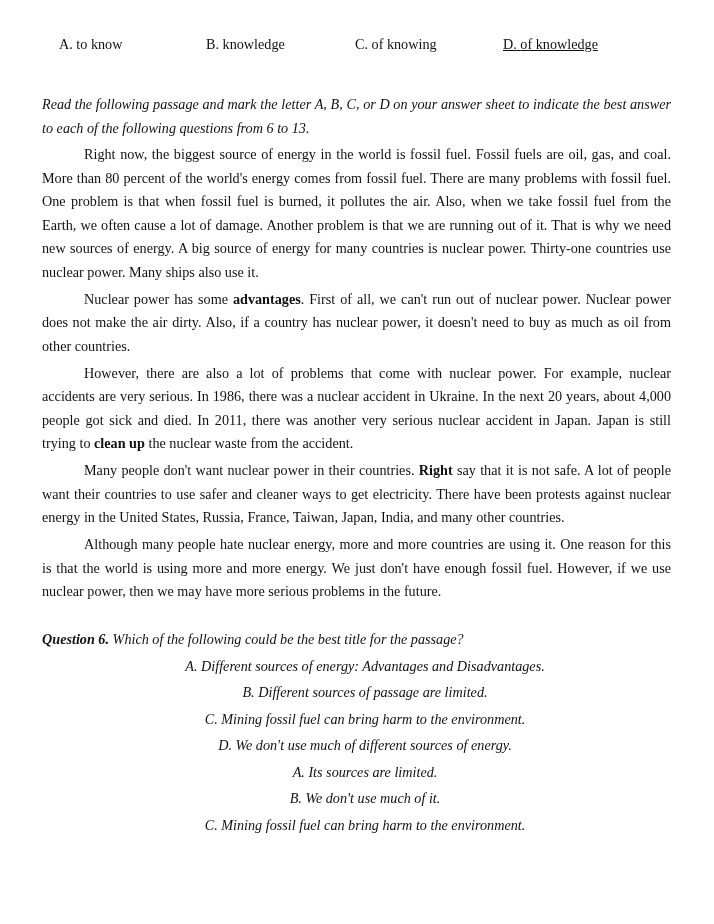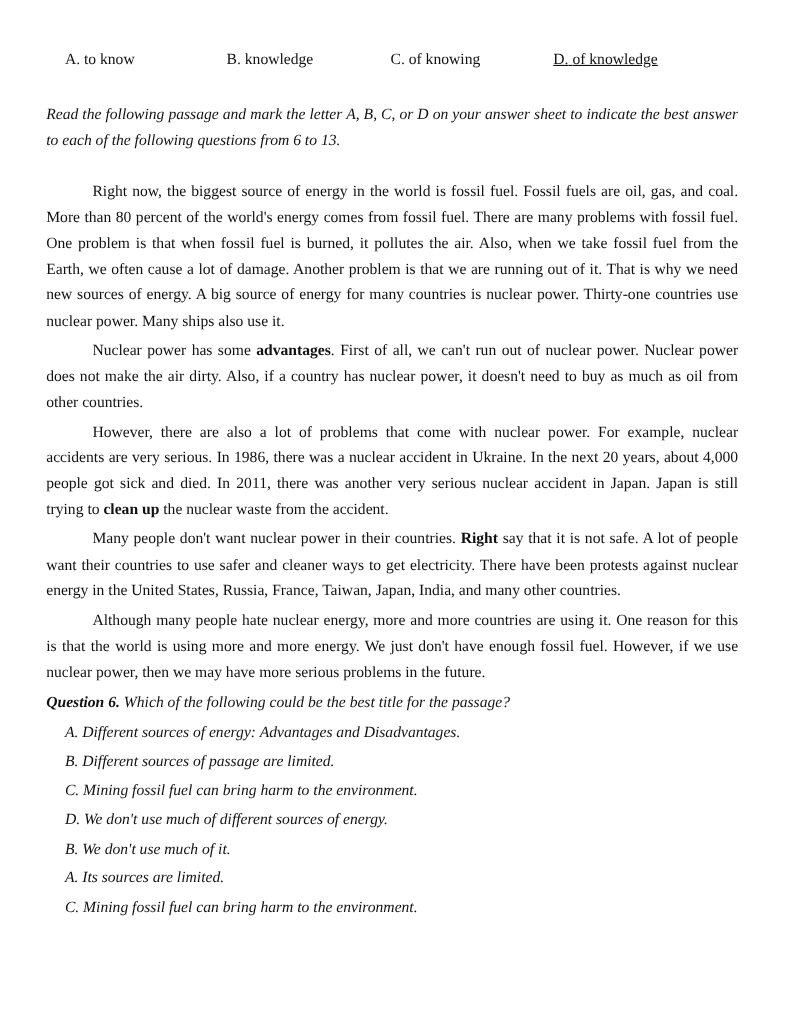--- a/index.html
+++ b/index.html
@@ -2,38 +2,38 @@
 <html><head>
 <meta charset="utf-8">
 <style>
   html, body { margin: 0; padding: 0; background: #ffffff; }
   body {
     width: 714px; height: 924px; position: relative; overflow: hidden;
     font-family: "Liberation Serif", serif; color: #111111;
     font-size: 14.2px;
   }
   .page { position: absolute; left: 42px; top: 0; width: 629px; }
-  .options-row { position: absolute; top: 46px; left: 0; width: 629px; height: 20px; }
+  .options-row { position: absolute; top: 36px; left: 0; width: 629px; height: 20px; }
   .options-row .opt { position: absolute; top: 0; white-space: nowrap; }
   .opt-a { left: 17px; } .opt-b { left: 164px; } .opt-c { left: 313px; } .opt-d { left: 461px; text-decoration: underline; }
 
   .instruction {
     position: absolute; top: 93px; left: 0; width: 629px;
     font-weight: normal; font-style: italic; line-height: 23.5px; text-align: justify;
   }
-  .passage { position: absolute; top: 143px; left: 0; width: 629px; margin-top: 20px; }
+  .passage { position: absolute; top: 143px; left: 0; width: 629px; }
   .para {
     margin: 0 0 3.5px 0; text-indent: 42px; text-align: justify; line-height: 23.5px;
   }
   .kw { font-weight: bold; }
 
   .questions { position: absolute; top: 626px; left: 0; width: 629px; font-style: italic; }
   .question { margin: 0; line-height: 26.5px; white-space: nowrap; }
   .q-num { font-weight: bold; }
-  .answer { margin: 0; padding-left: 17px; line-height: 26.5px; white-space: nowrap; }
+  .answer { margin: 0; padding-left: 17px; line-height: 26.5px; white-space: nowrap; text-align: center; }
 </style>
 </head>
 <body>
 
 <div class="page">
 
   <div class="options-row">
     <span class="opt opt-a"><span>A.</span> <span>to know</span></span>
     <span class="opt opt-b"><span>B.</span> <span>knowledge</span></span>
     <span class="opt opt-c"><span>C.</span> <span>of knowing</span></span>
@@ -50,18 +50,18 @@
     <p class="para">Although many people hate nuclear energy, more and more countries are using it. One reason for this is that the world is using more and more energy. We just don't have enough fossil fuel. However, if we use nuclear power, then we may have more serious problems in the future.</p>
   </div>
 
   <div class="questions">
     <p class="question"><span class="q-num">Question 6.</span><span> Which of the following could be the best title for the passage?</span></p>
     <p class="answer">A. Different sources of energy: Advantages and Disadvantages.</p>
     <p class="answer">B. Different sources of passage are limited.</p>
     <p class="answer">C. Mining fossil fuel can bring harm to the environment.</p>
     <p class="answer">D. We don't use much of different sources of energy.</p>
 
+    <p class="answer">A. Its sources are limited.</p>
     <p class="answer">B. We don't use much of it.</p>
-    <p class="answer">A. Its sources are limited.</p>
     <p class="answer">C. Mining fossil fuel can bring harm to the environment.</p>
   </div>
 
 </div>
 
 </body></html>

